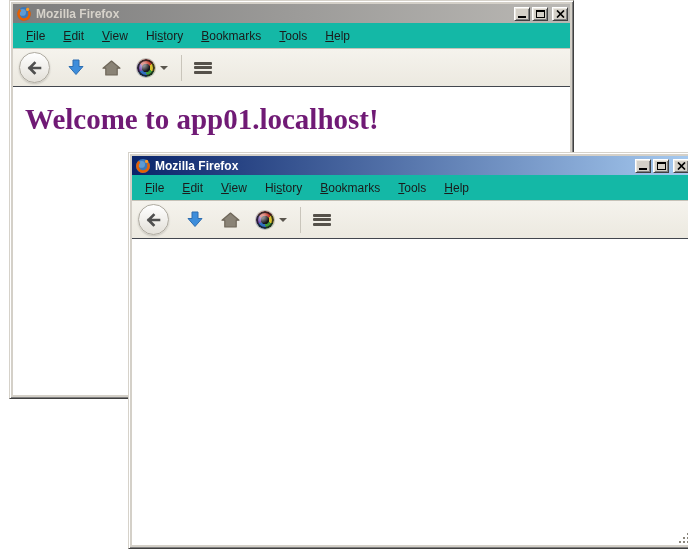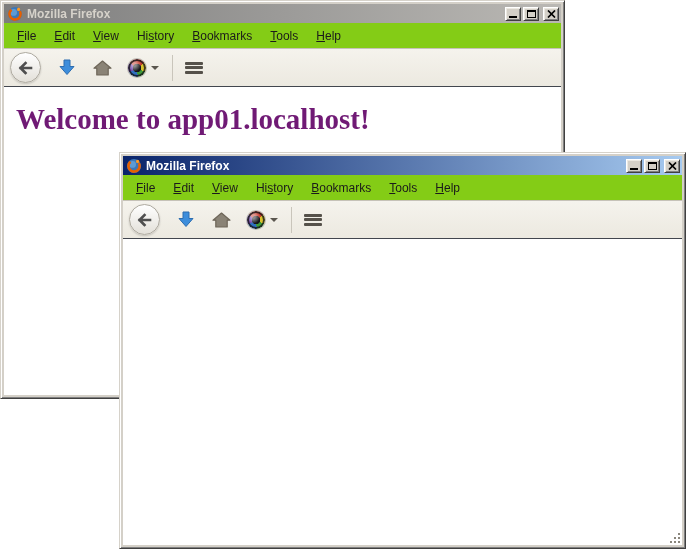--- a/index.html
+++ b/index.html
@@ -14,20 +14,21 @@
   
   .window {
     position: absolute;
     display: flex;
     flex-direction: column;
     background: #d4d0c8;
     border: 1px solid;
     border-color: #d6d2ca #404040 #404040 #d6d2ca;
     box-shadow: inset 1px 1px 0 #ffffff, inset -1px -1px 0 #808080;
     padding: 3px;
+    margin-left: 9px;
   }
   .win0 { left: 0;     top: 0;     width: 565px; height: 399px; z-index: 1; }
   .win1 { left: 119px; top: 152px; width: 567px; height: 397px; z-index: 2; }
 
   .titlebar {
     flex: none;
     height: 19px;
     display: flex;
     align-items: center;
     padding: 0 2px 0 3px;
@@ -55,21 +56,21 @@
 
   
   .menubar {
     flex: none;
     height: 25px;
     display: flex;
     align-items: center;
     padding-left: 4px;
     font-size: 12px;
     color: #1b1b1b;
-    background: #84cc16;
+    background: #14b8a6;
   }
   .menu-item { padding: 3px 9px; white-space: nowrap; }
   .menu-item u { text-decoration: underline; }
 
   
   .toolbar {
     flex: none;
     height: 39px;
     background: linear-gradient(#f5f3ed,#ece9e0);
     border-top: 1px solid #c6c2b8;

